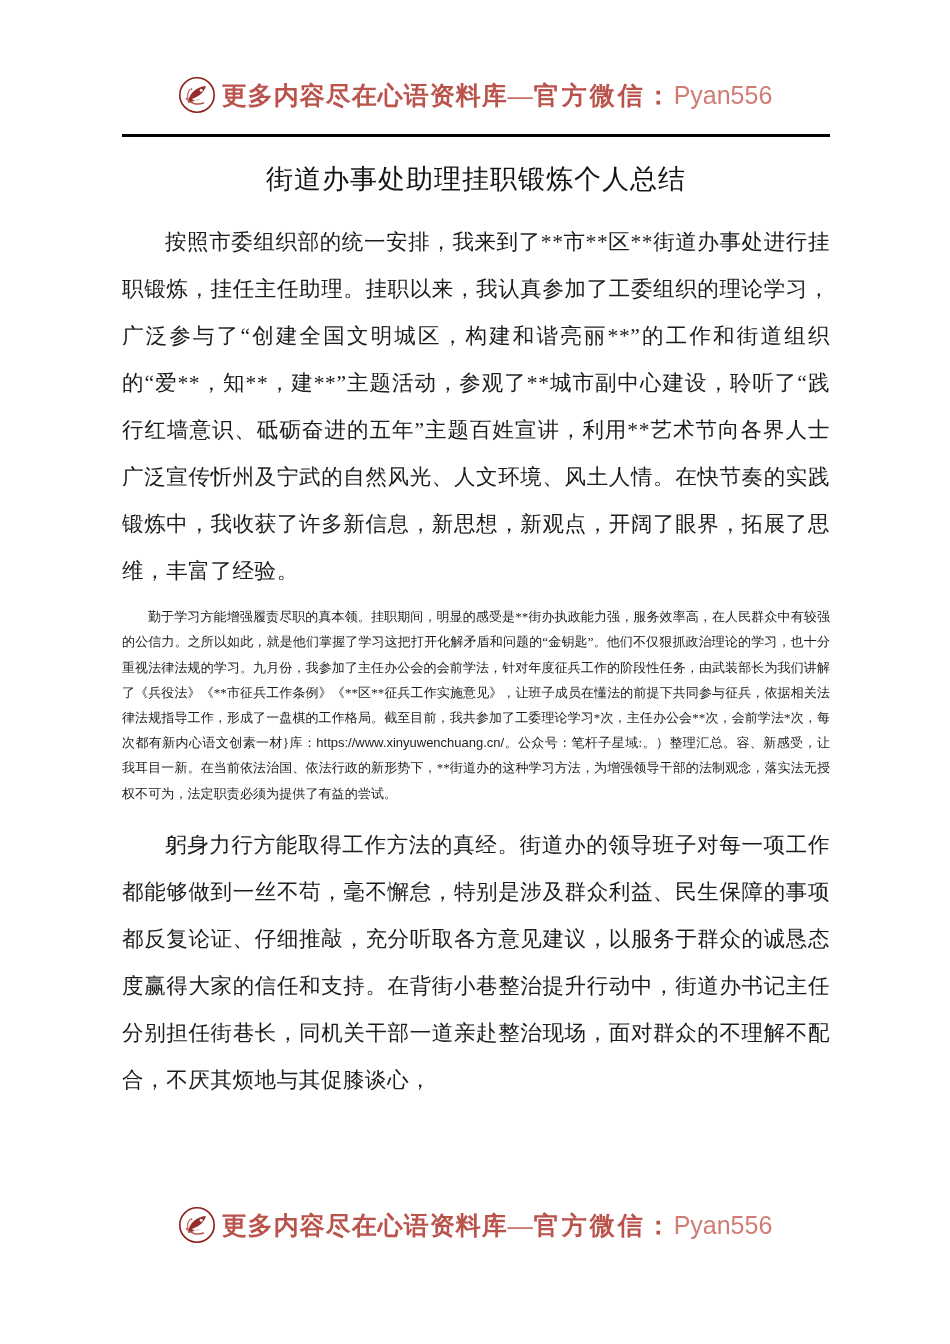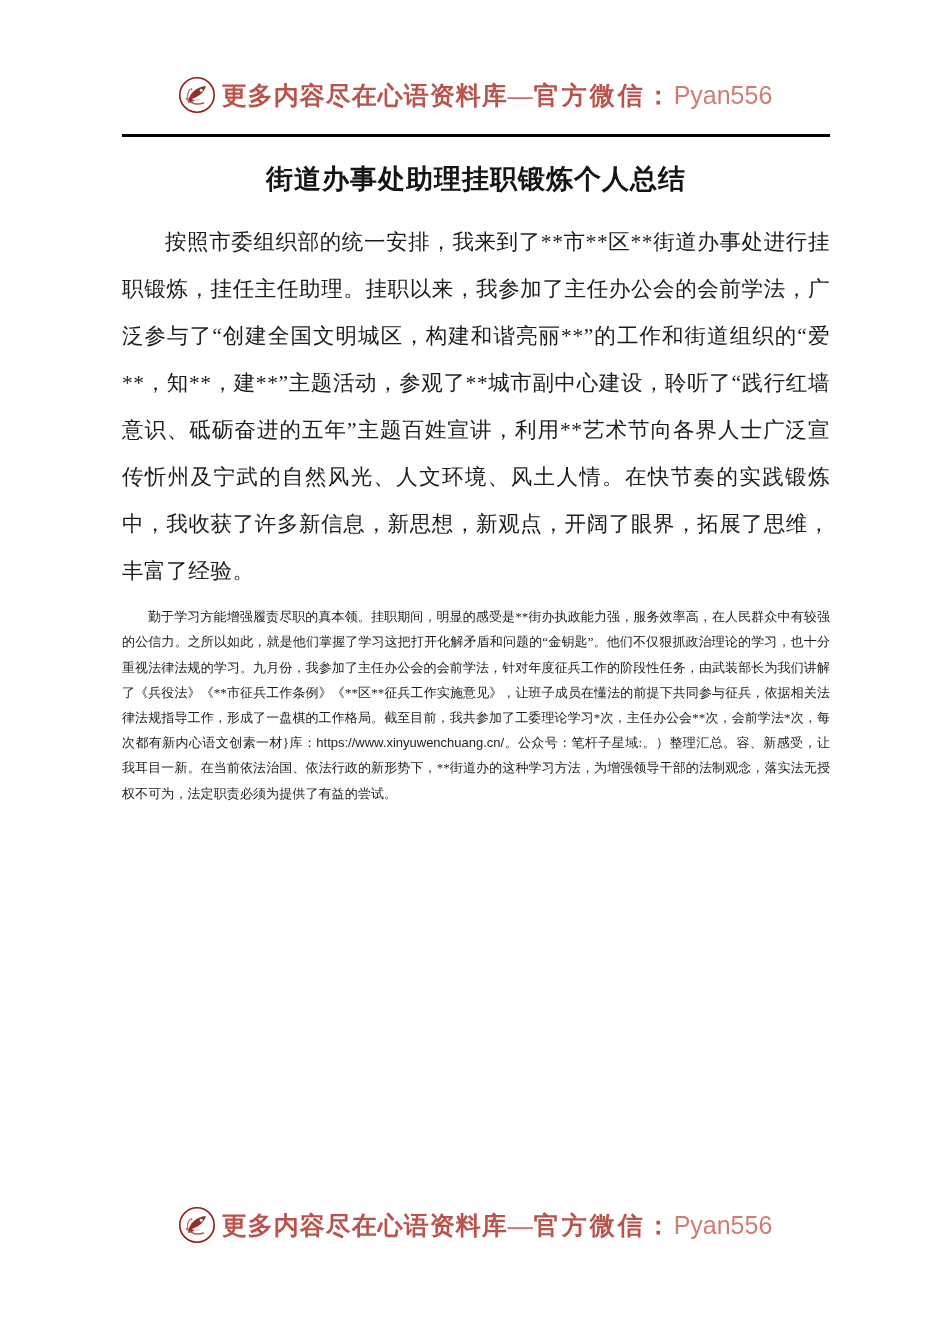--- a/index.html
+++ b/index.html
@@ -77,21 +77,21 @@
   .doc {
     position: absolute;
     left: 122px;
     top: 150px;
     width: 708px;
   }
 
   .doc-title {
     font-family: "Liberation Serif", "DejaVu Serif", serif;
     font-size: 27px;
-    font-weight: 700;
+    font-weight: 400;
     text-align: center;
     letter-spacing: 1px;
     color: #141414;
     margin: 12px 0 0 0;
     line-height: 1.3;
   }
 
   
   .p-large {
     font-family: "Liberation Serif", "DejaVu Serif", serif;
@@ -147,24 +147,25 @@
       <span class="t-dark">更多内容尽在心语资料库</span><span class="t-sep">—</span><span class="t-label">官方微信：</span><span class="t-id">Pyan556</span>
     </span>
   </div>
 
   <div class="hrule"></div>
 
   <div class="doc">
 
     <h1 class="doc-title">街道办事处助理挂职锻炼个人总结</h1>
 
-    <p class="p-large first">按照市委组织部的统一安排，我来到了**市**区**街道办事处进行挂职锻炼，挂任主任助理。挂职以来，我参加了主任办公会的会前学法，广泛参与了“创建全国文明城区，构建和谐亮丽**”的工作和街道组织的“爱**，知**，建**”主题活动，参观了**城市副中心建设，聆听了“践行红墙意识、砥砺奋进的五年”主题百姓宣讲，利用**艺术节向各界人士广泛宣传忻州及宁武的自然风光、人文环境、风土人情。在快节奏的实践锻炼中，我收获了许多新信息，新思想，新观点，开阔了眼界，拓展了思维，丰富了经验。</p>
+    <p class="p-large first">按照市委组织部的统一安排，我来到了**市**区**街道办事处进行挂职锻炼，挂任主任助理。挂职以来，我认真参加了工委组织的理论学习，广泛参与了“创建全国文明城区，构建和谐亮丽**”的工作和街道组织的“爱**，知**，建**”主题活动，参观了**城市副中心建设，聆听了“践行红墙意识、砥砺奋进的五年”主题百姓宣讲，利用**艺术节向各界人士广泛宣传忻州及宁武的自然风光、人文环境、风土人情。在快节奏的实践锻炼中，我收获了许多新信息，新思想，新观点，开阔了眼界，拓展了思维，丰富了经验。</p>
 
     <p class="p-small"><span>勤于学习方能增强履责尽职的真本领。挂职期间，明显的感受是**街办执政能力强，服务效率高，在人民群众中有较强的公信力。之所以如此，就是他们掌握了学习这把打开化解矛盾和问题的“金钥匙”。他们不仅狠抓政治理论的学习，也十分重视法律法规的学习。九月份，我参加了主任办公会的会前学法，针对年度征兵工作的阶段性任务，由武装部长为我们讲解了《兵役法》《**市征兵工作条例》《**区**征兵工作实施意见》，让班子成员在懂法的前提下共同参与征兵，依据相关法律法规指导工作，形成了一盘棋的工作格局。截至目前，我共参加了工委理论学习*次，主任办公会**次，会前学法*次，每次都有新内心语文创素一材}库：</span><span class="url">https://www.xinyuwenchuang.cn/</span><span>。公众号：笔杆子星域:。）整理汇总。容、新感受，让我耳目一新。在当前依法治国、依法行政的新形势下，**街道办的这种学习方法，为增强领导干部的法制观念，落实法无授权不可为，法定职责必须为提供了有益的尝试。</span></p>
 
+    <p class="p-large third">躬身力行方能取得工作方法的真经。街道办的领导班子对每一项工作都能够做到一丝不苟，毫不懈怠，特别是涉及群众利益、民生保障的事项都反复论证、仔细推敲，充分听取各方意见建议，以服务于群众的诚恳态度赢得大家的信任和支持。在背街小巷整治提升行动中，街道办书记主任分别担任街巷长，同机关干部一道亲赴整治现场，面对群众的不理解不配合，不厌其烦地与其促膝谈心，</p>
 
   </div>
 
   <div class="watermark footer">
     <span class="wm-logo">
       <svg width="38" height="38" viewBox="0 0 38 38" xmlns="http://www.w3.org/2000/svg">
         <circle cx="19" cy="19" r="17.2" fill="none" stroke="#8d1f1c" stroke-width="1.6"></circle>
         <path d="M10 27 C 11 17, 18 11, 28 10 C 26 16, 22 20, 14 23 C 16 25, 19 25, 22 23" fill="#8d1f1c" opacity="0.93"></path>
         <path d="M8.5 22.5 C 12 27.5, 19 29.5, 25.5 27" fill="none" stroke="#b9534c" stroke-width="1.5" stroke-linecap="round"></path>
         <path d="M12 13.5 C 9.5 16.5, 9 20, 10.2 23" fill="none" stroke="#c9736b" stroke-width="1.3" stroke-linecap="round"></path>

